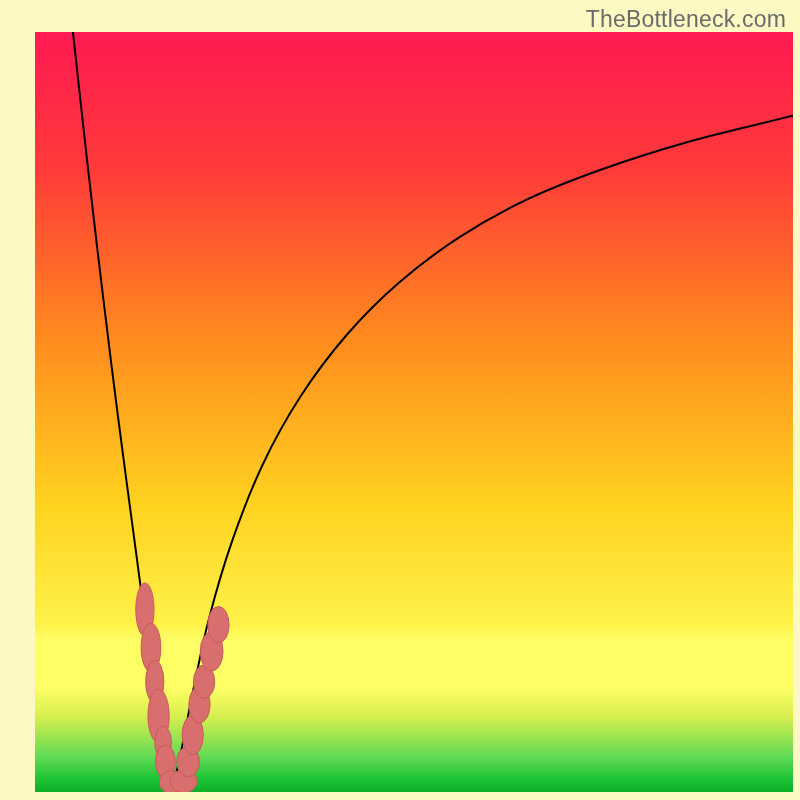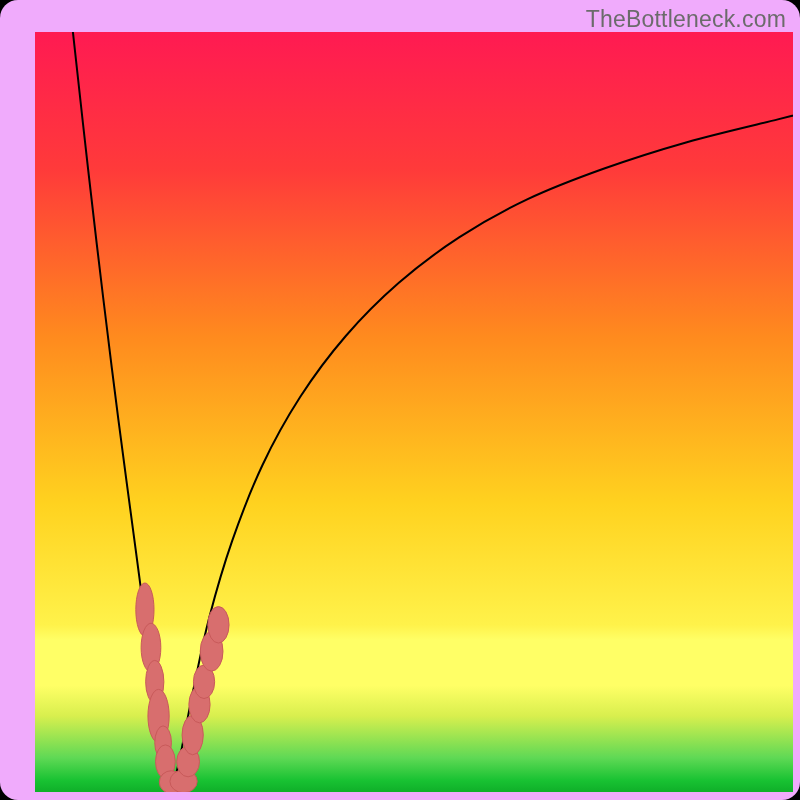--- a/index.html
+++ b/index.html
@@ -7,22 +7,21 @@
     padding: 0;
     width: 800px;
     height: 800px;
     overflow: hidden;
     background: #000;
     font-family: Arial, Helvetica, sans-serif;
   }
   .frame {
     position: absolute;
     inset: 0;
-    background: #f0abfc;
-    border-radius: 18px;
+    background: #fef9c3;
   }
   .plot {
     position: absolute;
     box-sizing: border-box;
   }
   .watermark {
     position: absolute;
     top: 6px;
     right: 14px;
     color: #6b6b6b;

